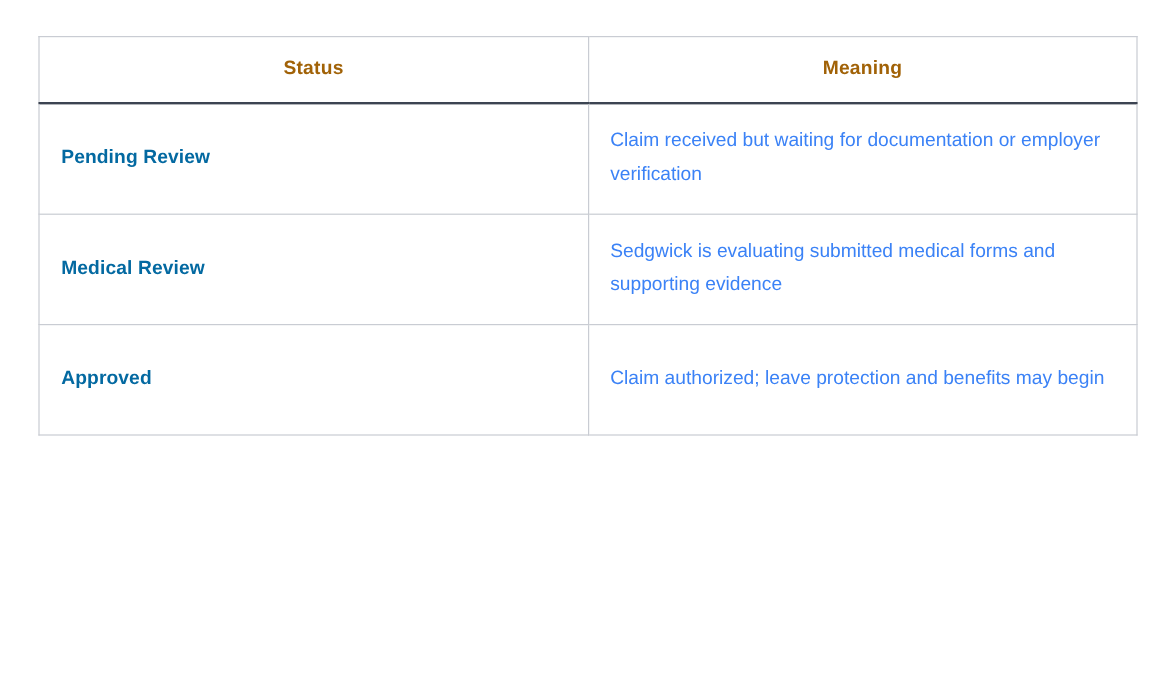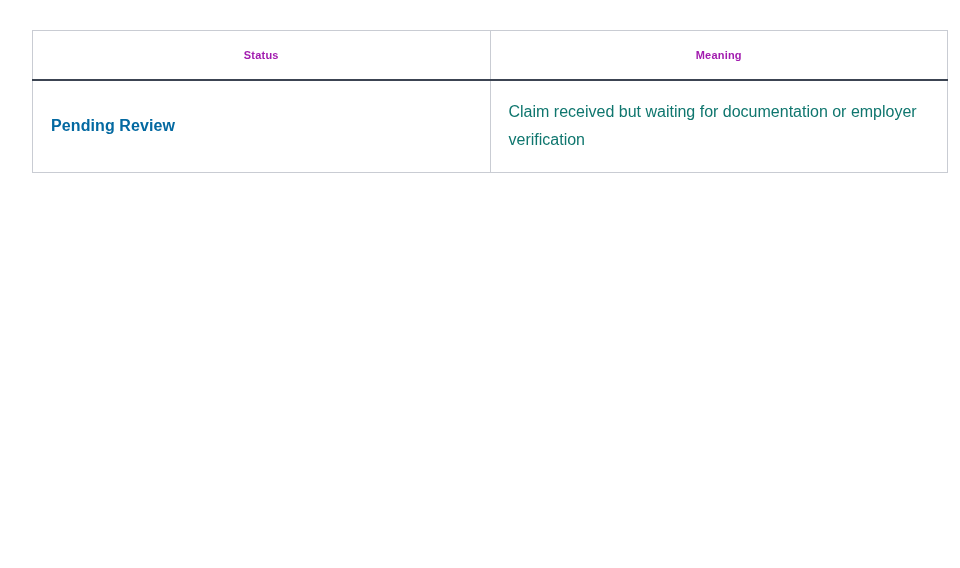--- a/index.html
+++ b/index.html
@@ -34,44 +34,44 @@
   }
   table.status-table th,
   table.status-table td {
     border: 1px solid #c9ccd3;
     vertical-align: middle;
     box-sizing: border-box;
   }
   table.status-table thead th {
     border-bottom: 2px solid #3c4452;
     text-align: center;
-    font-size: 11px;
+    font-size: 16px;
     font-weight: bold;
-    color: #a21caf;
+    color: #a16207;
     padding: 18px 10px;
     letter-spacing: 0.2px;
   }
   col.col-status { width: 50%; }
   col.col-meaning { width: 50%; }
 
   table.status-table tbody td {
     padding: 16px 18px;
     height: 92px;
   }
   td.status-cell {
     font-size: 16px;
     font-weight: bold;
     color: #0369a1;
     padding-left: 14px;
     letter-spacing: 0.1px;
   }
   td.meaning-cell {
     font-size: 16px;
     font-weight: normal;
-    color: #0f766e;
+    color: #3b82f6;
     line-height: 1.75;
     padding-left: 16px;
     padding-right: 22px;
     margin-top: 17px;
   }
   .meaning-text {
     display: block;
     max-width: 420px;
   }
 </style>
@@ -91,16 +91,28 @@
           <th>Meaning</th>
         </tr>
       </thead>
       <tbody>
         <tr>
           <td class="status-cell">Pending Review</td>
           <td class="meaning-cell">
             <span class="meaning-text">Claim received but waiting for documentation or employer verification</span>
           </td>
         </tr>
+        <tr>
+          <td class="status-cell">Medical Review</td>
+          <td class="meaning-cell">
+            <span class="meaning-text">Sedgwick is evaluating submitted medical forms and supporting evidence</span>
+          </td>
+        </tr>
+        <tr>
+          <td class="status-cell">Approved</td>
+          <td class="meaning-cell">
+            <span class="meaning-text">Claim authorized; leave protection and benefits may begin</span>
+          </td>
+        </tr>
       </tbody>
     </table>
   </div>
 </div>
 
 </body></html>

